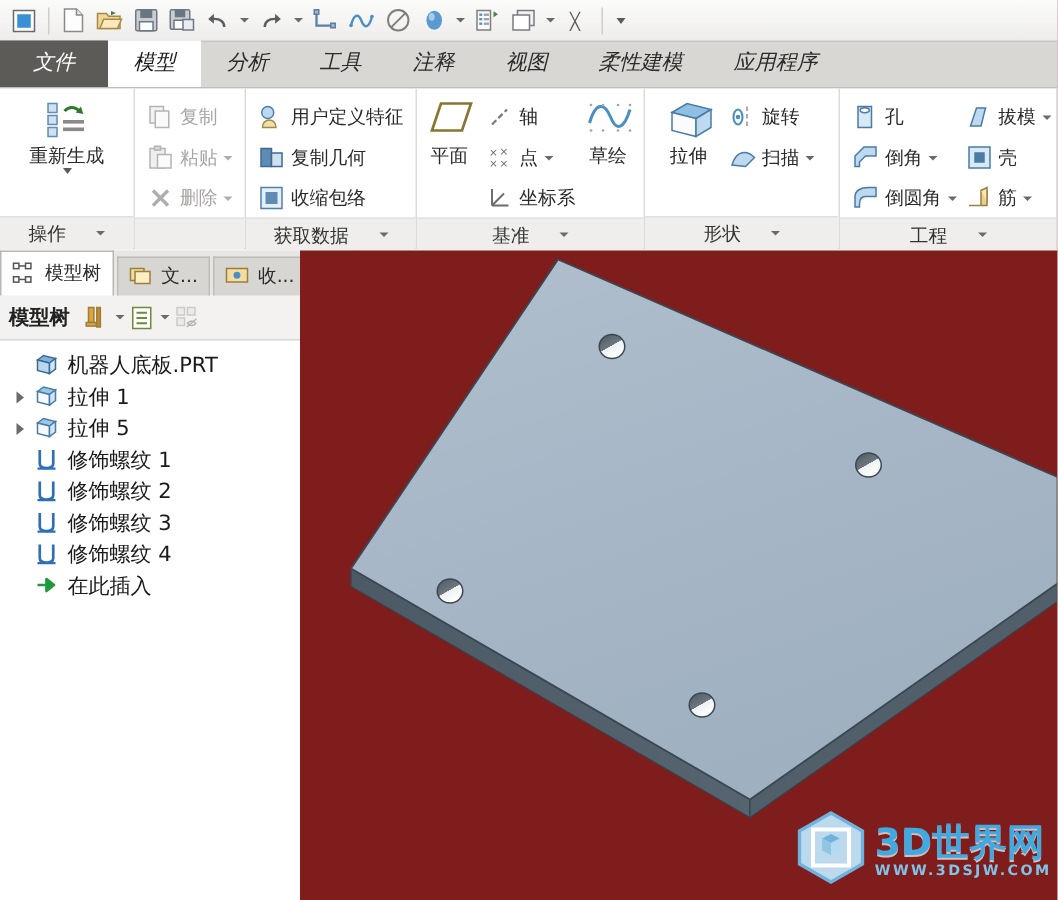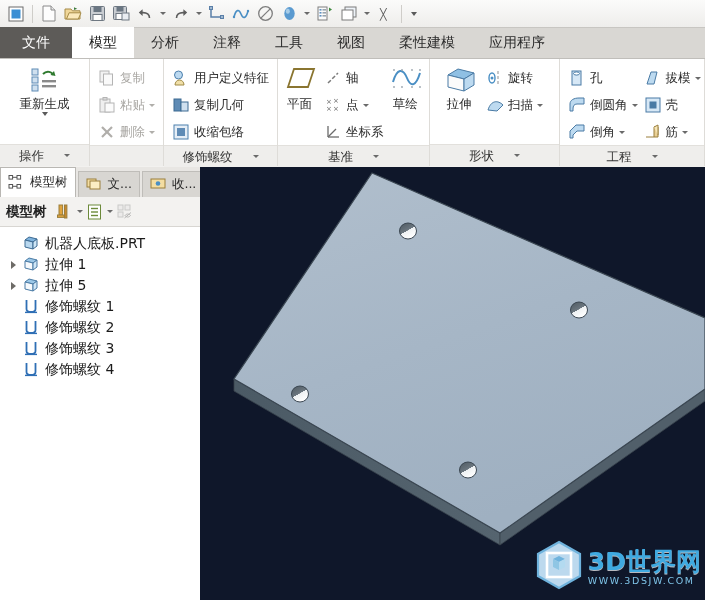--- a/index.html
+++ b/index.html
@@ -29,21 +29,21 @@
     font-family:"DejaVu Sans","Liberation Sans",sans-serif;
   }
 
   
   .tabstrip {
     height:31px; display:flex; align-items:flex-end;
     background:#d9d7d3; border-bottom:1px solid #c0beba;
   }
   .tab {
     height:31px; line-height:31px; padding:0 17px; font-size:14px; color:#2b2b2b;
-    cursor:default; white-space:nowrap;
+    cursor:default; white-space:nowrap;font-style:italic;
   }
   .tab.file {
     background:#5d5b58; color:#ffffff; height:31px; padding:0 22px;
   }
   .tab.active { background:#ffffff; color:#1a1a1a; }
 
   
   .ribbon {
     height:107px; background:#ffffff; position:relative;
     border-bottom:1px solid #b9b7b3; display:flex;
@@ -96,27 +96,27 @@
   .tnode .arrow i {
     width:0;height:0;border-top:4px solid transparent;border-bottom:4px solid transparent;
     border-left:5px solid #6d6b67; display:block;
   }
   .tnode .tlbl { white-space:nowrap; }
   .tnode.indent { padding-left:4px; }
 
   
   .graphics {
     position:absolute; left:200px; top:167px; right:0; bottom:0;
-    background:#0f172a; overflow:hidden;
+    background:#7f1d1d; overflow:hidden;
   }
   .wm { position:absolute; right:4px; bottom:6px; display:flex; align-items:center; gap:3px; }
   .wm-text { display:flex; flex-direction:column; line-height:1; }
   .wm-main { font-size:25px; font-weight:bold; color:#3fa9e0; letter-spacing:0px;
              text-shadow:0 1px 0 rgba(255,255,255,.7); }
-  .wm-sub { font-size:9.5px; color:#7fc4e8; letter-spacing:1.6px; margin-top:2px; font-weight:normal;}
+  .wm-sub { font-size:9.5px; color:#7fc4e8; letter-spacing:1.6px; margin-top:2px; font-weight:bold;}
 </style>
 </head>
 <body>
 
 <div id="app">
 
   <div class="titlebar">
     <div class="qa-btn">
       <svg width="18" height="18" viewBox="0 0 18 18">
         <rect x="2" y="2" width="14" height="14" fill="#fff" stroke="#6b6b6b"></rect>
@@ -229,22 +229,22 @@
     <div class="qa-sep"></div>
     <div class="qa-btn" style="width:16px">
         <i class="caret"></i>
       </div>
   </div>
 
   <div class="tabstrip">
     <div class="tab file">文件</div>
     <div class="tab active">模型</div>
     <div class="tab">分析</div>
+    <div class="tab">工具</div>
     <div class="tab">注释</div>
-    <div class="tab">工具</div>
     <div class="tab">视图</div>
     <div class="tab">柔性建模</div>
     <div class="tab">应用程序</div>
   </div>
 
   <div class="ribbon">
 
     <div class="rgroup" style="width:90px">
       <div class="rgroup-body">
         <div class="bigbtn" style="width:82px">
@@ -333,21 +333,21 @@
               <svg width="18" height="18" viewBox="0 0 18 18">
                 <rect x="2" y="2" width="14" height="14" fill="#e6eef6" stroke="#4d80ad"></rect>
                 <rect x="5" y="5" width="8" height="8" fill="#5f8bb5"></rect>
               </svg>
             </span>
             <span class="lbl">收缩包络</span>
           </div>
         </div>
       </div>
       <div class="rgroup-label">
-        <span>修饰螺纹</span>
+        <span>获取数据</span>
         <i class="caret-sm"></i>
       </div>
     </div>
 
     <div class="rgroup" style="width:152px">
       <div class="rgroup-body" style="padding-left:2px">
         <div class="bigbtn" style="width:46px">
           <span class="ico big">
             <svg width="32" height="26" viewBox="0 0 32 26">
               <path d="M9 3h20l-6 18H3z" fill="none" stroke="#8a7530" stroke-width="1.8"></path>
@@ -458,33 +458,33 @@
               <svg width="18" height="18" viewBox="0 0 18 18">
                 <rect x="4" y="2" width="9" height="14" fill="#d7e8f6" stroke="#4a7ba5"></rect>
                 <ellipse cx="8.5" cy="4.5" rx="3" ry="1.6" fill="#ffffff" stroke="#4a7ba5"></ellipse>
               </svg>
             </span>
             <span class="lbl">孔</span>
           </div>
           <div class="smbtn">
             <span class="ico s">
               <svg width="18" height="18" viewBox="0 0 18 18">
+                <path d="M2 15V8l6-6h8v6H9l-4 4v3z" fill="#bddaf0" stroke="#4a7ba5"></path>
+              </svg>
+            </span>
+            <span class="lbl">倒角</span>
+            <i class="caret-sm"></i>
+          </div>
+          <div class="smbtn">
+            <span class="ico s">
+              <svg width="18" height="18" viewBox="0 0 18 18">
                 <path d="M2 15V8C2 4 6 2 11 2h5v6H9c-3 0-4 2-4 5v2z" fill="#bddaf0" stroke="#4a7ba5"></path>
               </svg>
             </span>
             <span class="lbl">倒圆角</span>
-            <i class="caret-sm"></i>
-          </div>
-          <div class="smbtn">
-            <span class="ico s">
-              <svg width="18" height="18" viewBox="0 0 18 18">
-                <path d="M2 15V8l6-6h8v6H9l-4 4v3z" fill="#bddaf0" stroke="#4a7ba5"></path>
-              </svg>
-            </span>
-            <span class="lbl">倒角</span>
             <i class="caret-sm"></i>
           </div>
         </div>
         <div class="col">
           <div class="smbtn">
             <span class="ico s">
               <svg width="18" height="18" viewBox="0 0 18 18">
                 <path d="M3 15l4-12h6l-3 12z" fill="#bddaf0" stroke="#4a7ba5"></path>
               </svg>
             </span>
@@ -659,20 +659,28 @@
       <div class="tnode indent" style="padding-left:19px">
         <span class="ico s">
           <svg width="16" height="16" viewBox="0 0 16 16">
             <path d="M3.5 2v9c0 2 1.5 3 4.5 3s4.5-1 4.5-3V2" fill="none" stroke="#2f6fb5" stroke-width="1.8"></path>
             <line x1="2" y1="14.4" x2="14" y2="14.4" stroke="#2f6fb5" stroke-width="1.4"></line>
           </svg>
         </span>
         <span class="tlbl">修饰螺纹 4</span>
       </div>
 
+      <div class="tnode indent" style="padding-left:19px">
+        <span class="ico s">
+          <svg width="16" height="16" viewBox="0 0 16 16">
+            <path d="M2 8h8M8 4l5 4-5 4z" fill="#1f9a3f" stroke="#1f9a3f" stroke-width="1.8" stroke-linejoin="round"></path>
+          </svg>
+        </span>
+        <span class="tlbl">在此插入</span>
+      </div>
     </div>
   </div>
 
   <div class="graphics">
     <svg width="505" height="433" viewBox="0 0 505 433" style="position:absolute;left:0;top:0">
       <defs>
         <linearGradient id="topface" x1="0" y1="0" x2="0.45" y2="1">
           <stop offset="0%" stop-color="#b1bfcd"></stop>
           <stop offset="55%" stop-color="#a6b6c6"></stop>
           <stop offset="100%" stop-color="#9fb0c1"></stop>

